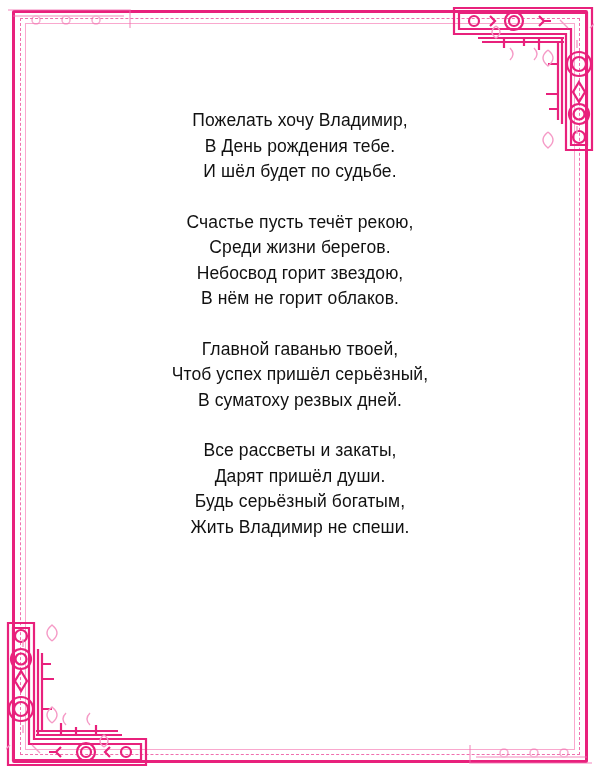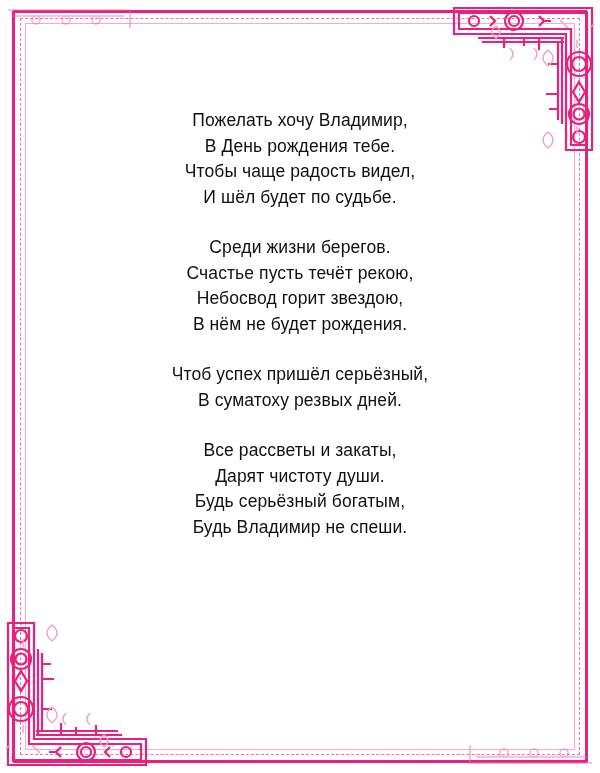--- a/index.html
+++ b/index.html
@@ -181,37 +181,37 @@
         <circle cx="60" cy="16" r="4"></circle>
       </g>
     </svg>
   </div>
 
   <div class="poem">
 
     <div class="stanza">
       <div class="line">Пожелать хочу Владимир,</div>
       <div class="line">В День рождения тебе.</div>
-      <div class="line">Чтобы чаще радость видел,</div>
       <div class="line">И шёл будет по судьбе.</div>
     </div>
 
     <div class="stanza">
+      <div class="line">Счастье пусть течёт рекою,</div>
       <div class="line">Среди жизни берегов.</div>
-      <div class="line">Счастье пусть течёт рекою,</div>
       <div class="line">Небосвод горит звездою,</div>
-      <div class="line">В нём не будет рождения.</div>
-    </div>
-
-    <div class="stanza">
+      <div class="line">В нём не горит облаков.</div>
+    </div>
+
+    <div class="stanza">
+      <div class="line">Главной гаванью твоей,</div>
       <div class="line">Чтоб успех пришёл серьёзный,</div>
       <div class="line">В суматоху резвых дней.</div>
     </div>
 
     <div class="stanza">
       <div class="line">Все рассветы и закаты,</div>
-      <div class="line">Дарят чистоту души.</div>
+      <div class="line">Дарят пришёл души.</div>
       <div class="line">Будь серьёзный богатым,</div>
-      <div class="line">Будь Владимир не спеши.</div>
+      <div class="line">Жить Владимир не спеши.</div>
     </div>
 
   </div>
 </div>
 
 </body></html>

